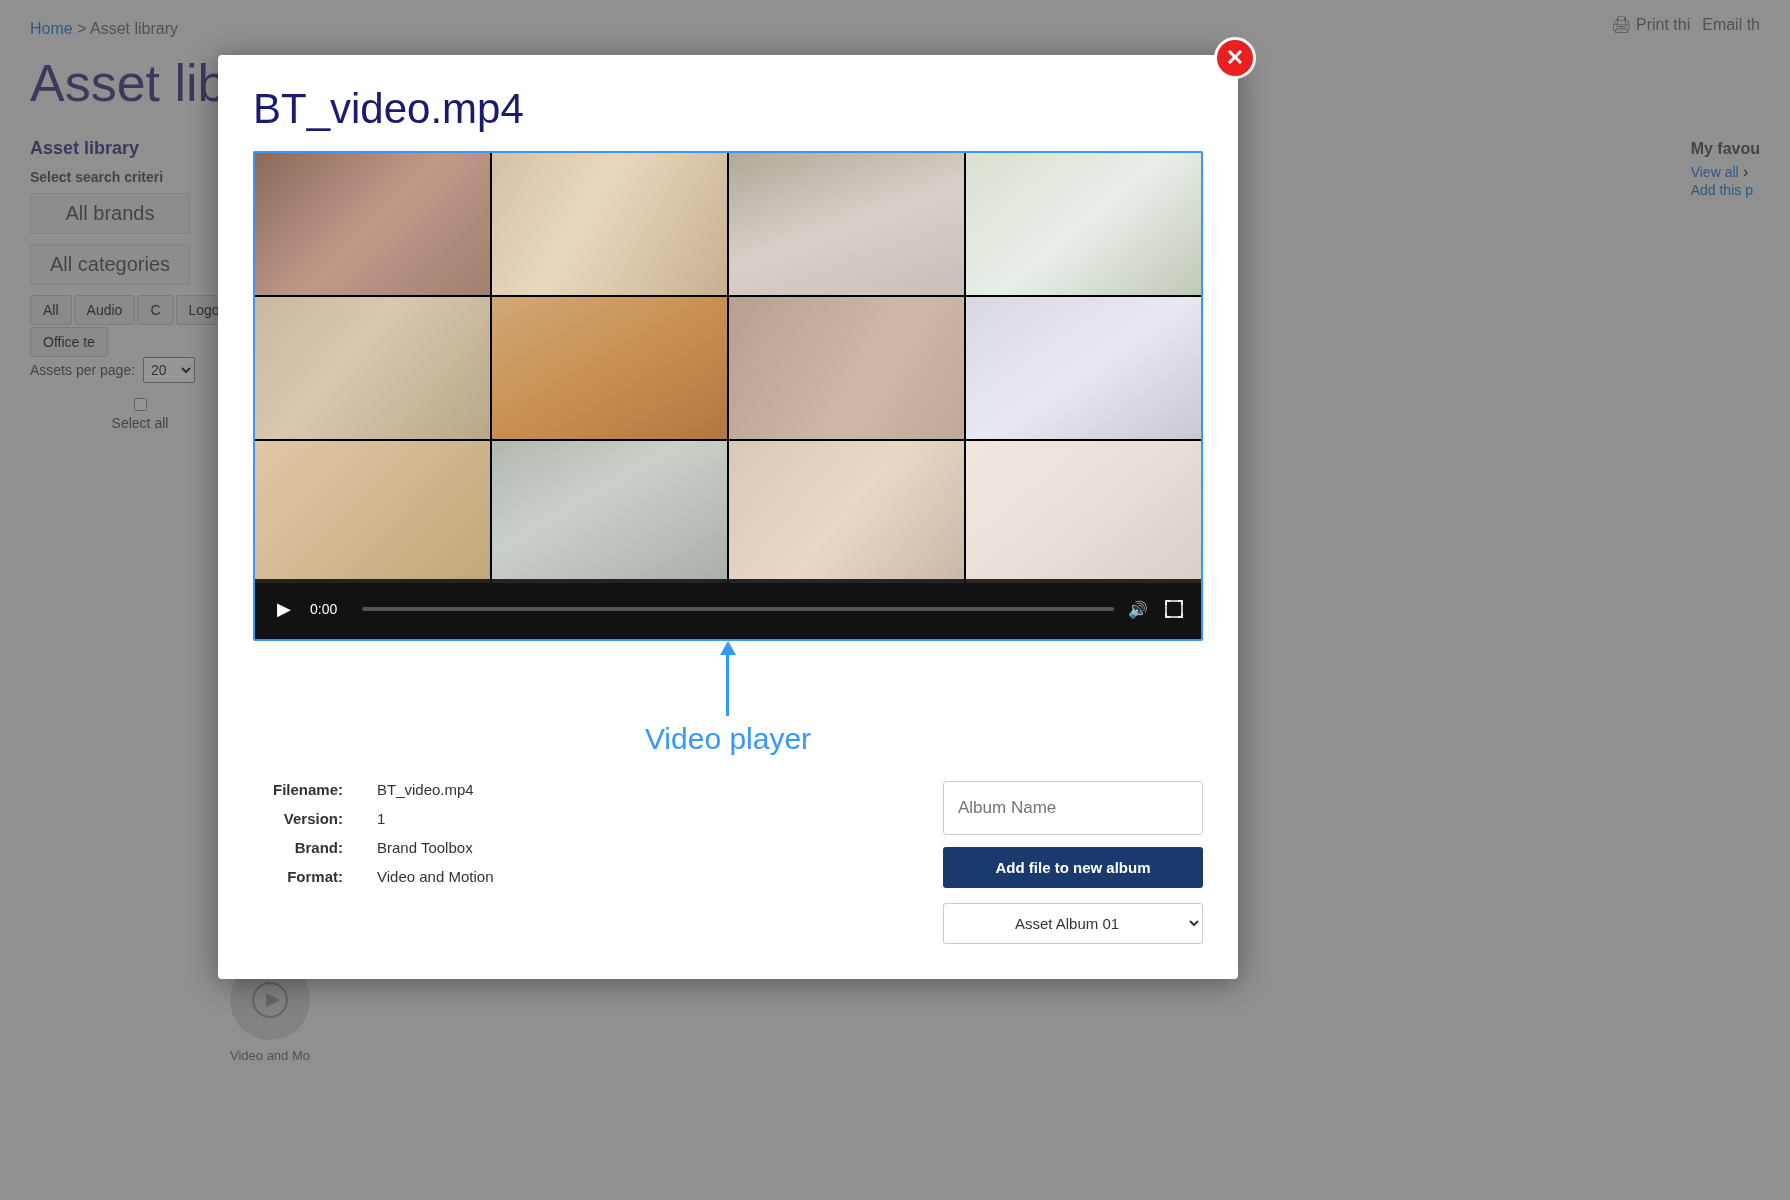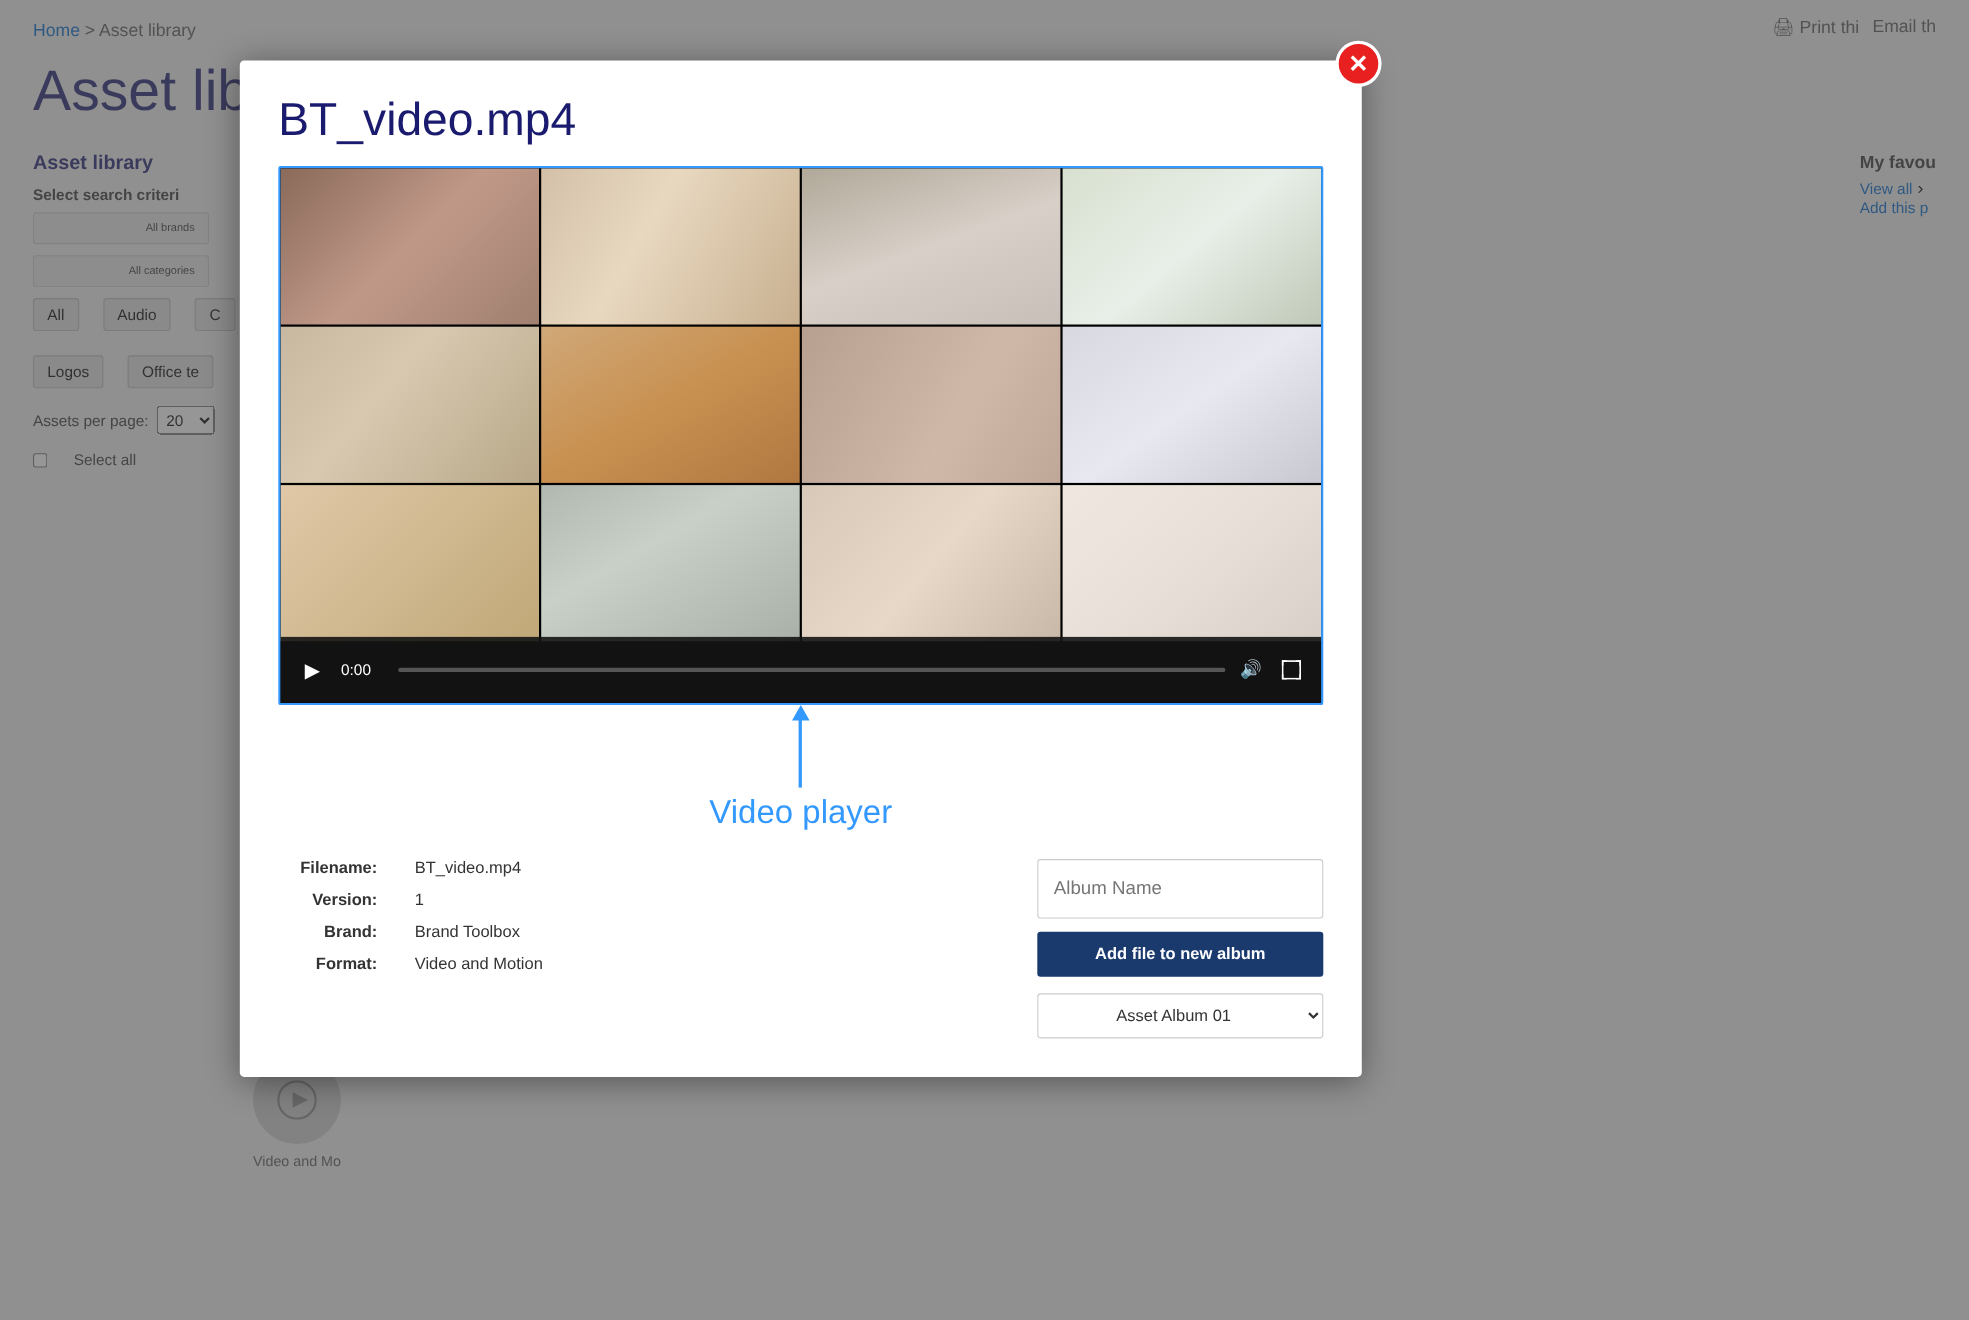--- a/index.html
+++ b/index.html
@@ -64,31 +64,31 @@
     }
 
     .bg-filter-btn {
       display: block;
       width: 160px;
       padding: 8px 12px;
       background: #e8e8e8;
       border: 1px solid #ccc;
       border-radius: 3px;
       margin-bottom: 10px;
-      font-size: 10px;
-      color: #333;
-      cursor: pointer;
-      text-align: right;
+      font-size: 20px;
+      color: #333;
+      cursor: pointer;
+      text-align: center;
     }
 
     .bg-type-buttons {
       display: flex;
       flex-wrap: wrap;
-      gap: 22px;
-      margin-bottom: 16px;
+      gap: 2px;
+      margin-bottom: 0;
     }
 
     .bg-type-btn {
       padding: 6px 12px;
       background: #e0e0e0;
       border: 1px solid #bbb;
       border-radius: 3px;
       font-size: 14px;
       cursor: pointer;
     }
@@ -103,24 +103,25 @@
     }
 
     .bg-assets-per-page select {
       padding: 3px;
       font-size: 14px;
     }
 
     .bg-select-all {
       display: flex;
       align-items: center;
-      gap: 24px;
+      gap: 4px;
       font-size: 14px;
       color: #333;
       margin-bottom: 20px;
+      flex-direction: column;
     }
 
     .bg-content {
       flex: 1;
       padding-left: 20px;
     }
 
     
     .bg-top-right {
       position: absolute;

